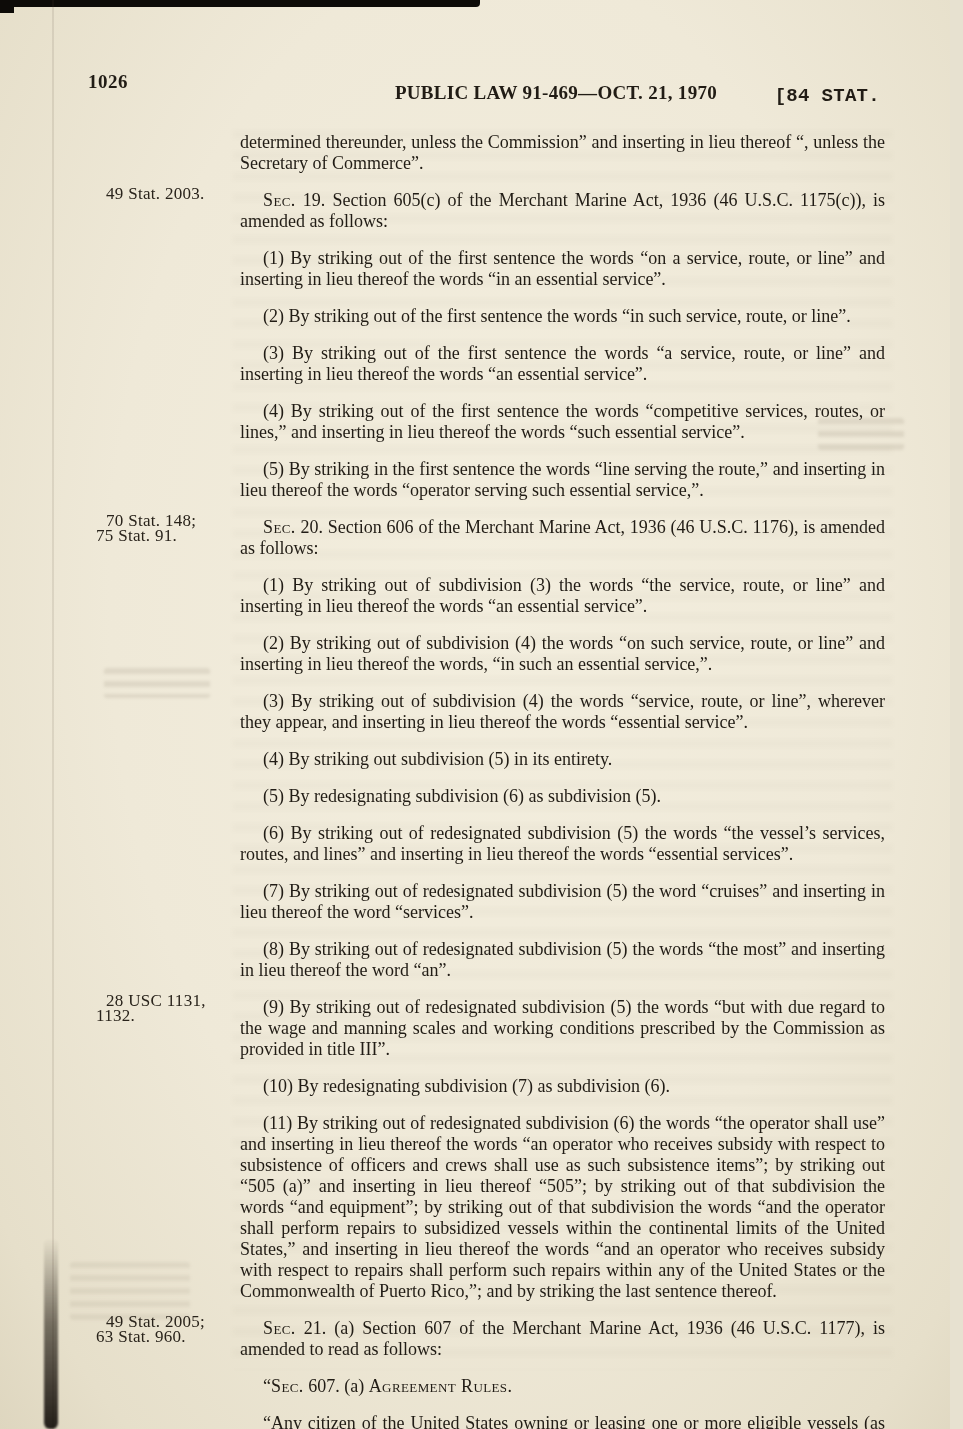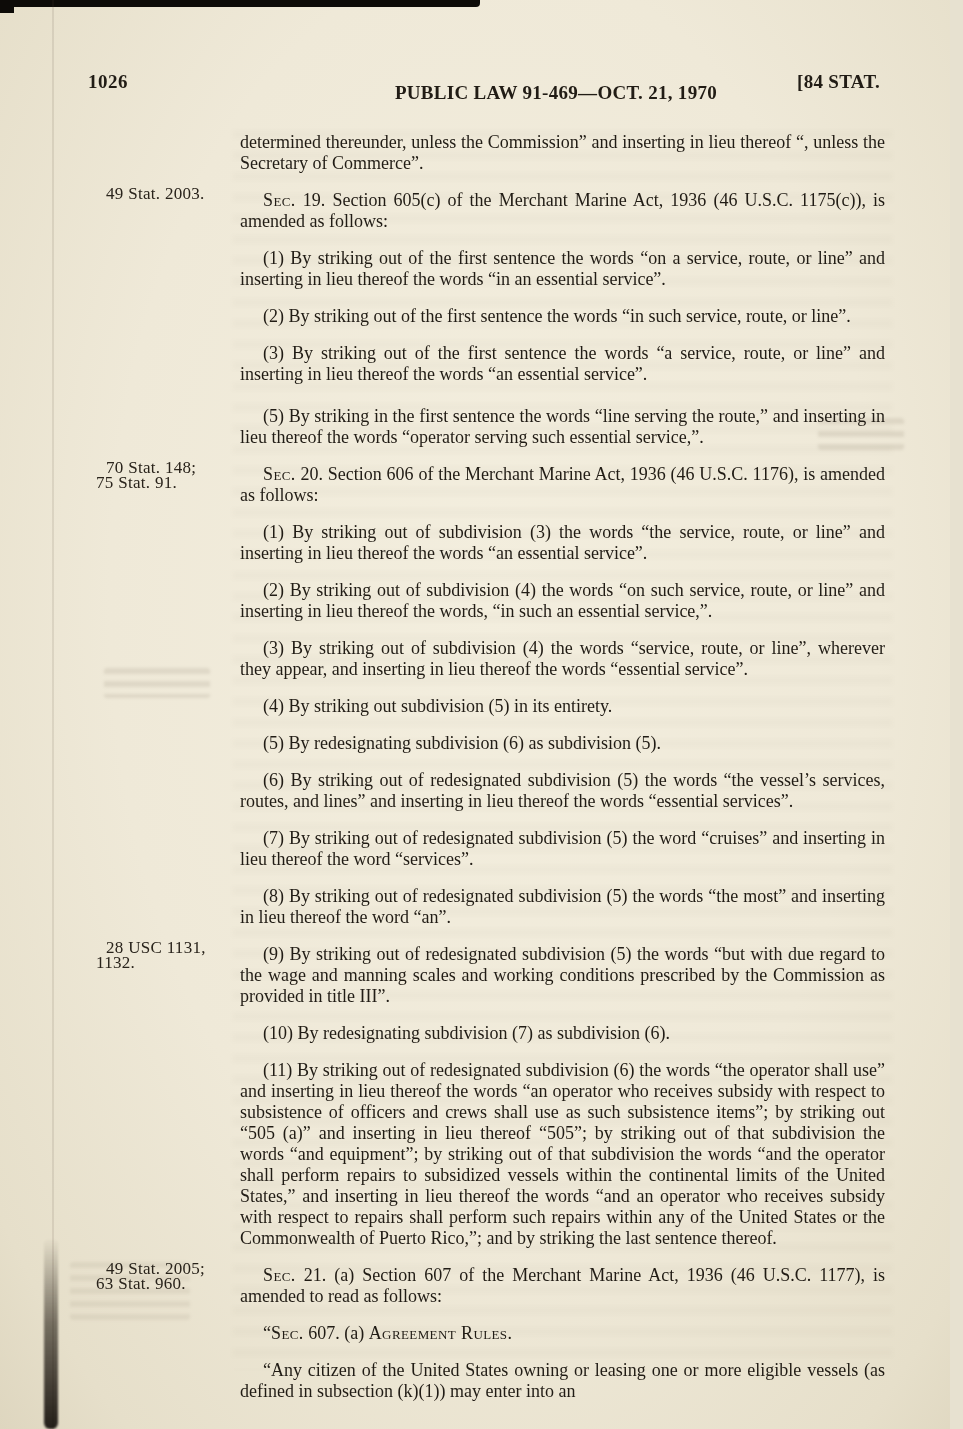--- a/index.html
+++ b/index.html
@@ -34,21 +34,21 @@
   }
   .smudge-a { left:818px; top:418px; width:86px; height:32px; }
   .smudge-b { left:104px; top:668px; width:106px; height:30px; }
   .smudge-c { left:70px; top:1262px; width:120px; height:58px; opacity:.35; }
 
   .content { position:relative; z-index:1; padding:70px 70px 0 88px; }
 
   .page-header { position:relative; height:26px; margin-bottom:28px; font-weight:bold; font-size:19px; }
   .page-number { position:absolute; left:0; top:1px; letter-spacing:.5px; }
   .header-title { position:absolute; left:144px; right:0; top:12px; text-align:center; letter-spacing:.3px; white-space:nowrap; }
-  .header-stat { position:absolute; right:0; top:1px; letter-spacing:.3px; }
+  .header-stat { position:absolute; right:0; top:15px; letter-spacing:.3px;font-family:Liberation Mono, monospace; }
 
   .para-row { display:grid; grid-template-columns:144px 661px; }
   .margin-note {
     font-size:17px; line-height:14.5px; letter-spacing:.3px;
     padding:5px 14px 0 8px; color:#29231b;
   }
   .margin-note div:first-child { text-indent:10px; }
   .para {
     margin:8px; text-align:justify; text-indent:23px;
     font-size:18px; line-height:21px;
@@ -95,20 +95,21 @@
         <div class="para-row">
           <div class="margin-note"></div>
           <p class="para"><span>(2) By striking out of the first sentence the words “in such service, route, or line”.</span></p>
         </div>
         <div class="para-row">
           <div class="margin-note"></div>
           <p class="para"><span>(3) By striking out of the first sentence the words “a service, route, or line” and inserting in lieu thereof the words “an essential service”.</span></p>
         </div>
         <div class="para-row">
           <div class="margin-note"></div>
+          <p class="para"><span>(4) By striking out of the first sentence the words “competitive services, routes, or lines,” and inserting in lieu thereof the words “such essential service”.</span></p>
         </div>
         <div class="para-row">
           <div class="margin-note"></div>
           <p class="para"><span>(5) By striking in the first sentence the words “line serving the route,” and inserting in lieu thereof the words “operator serving such essential service,”.</span></p>
         </div>
         <div class="para-row">
           <div class="margin-note">
             <div>70 Stat. 148;</div>
             <div>75 Stat. 91.</div>
           </div>

